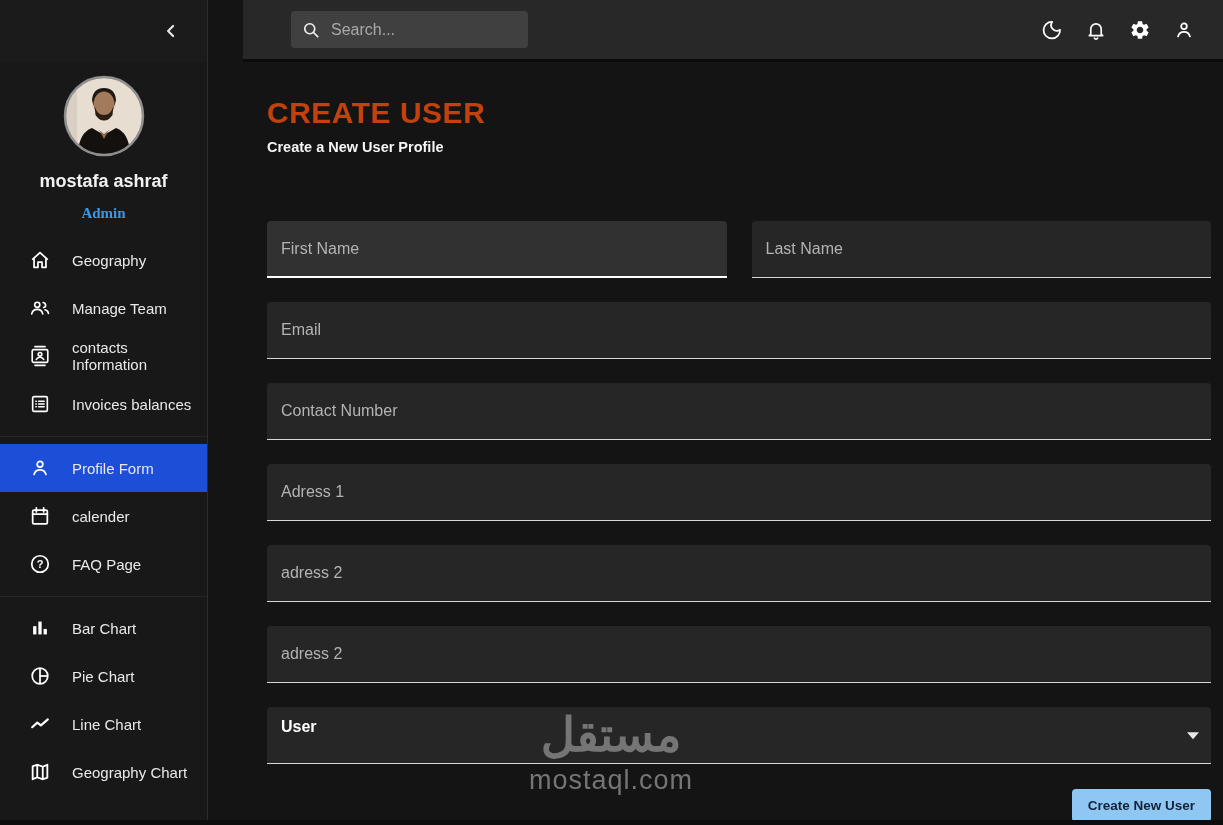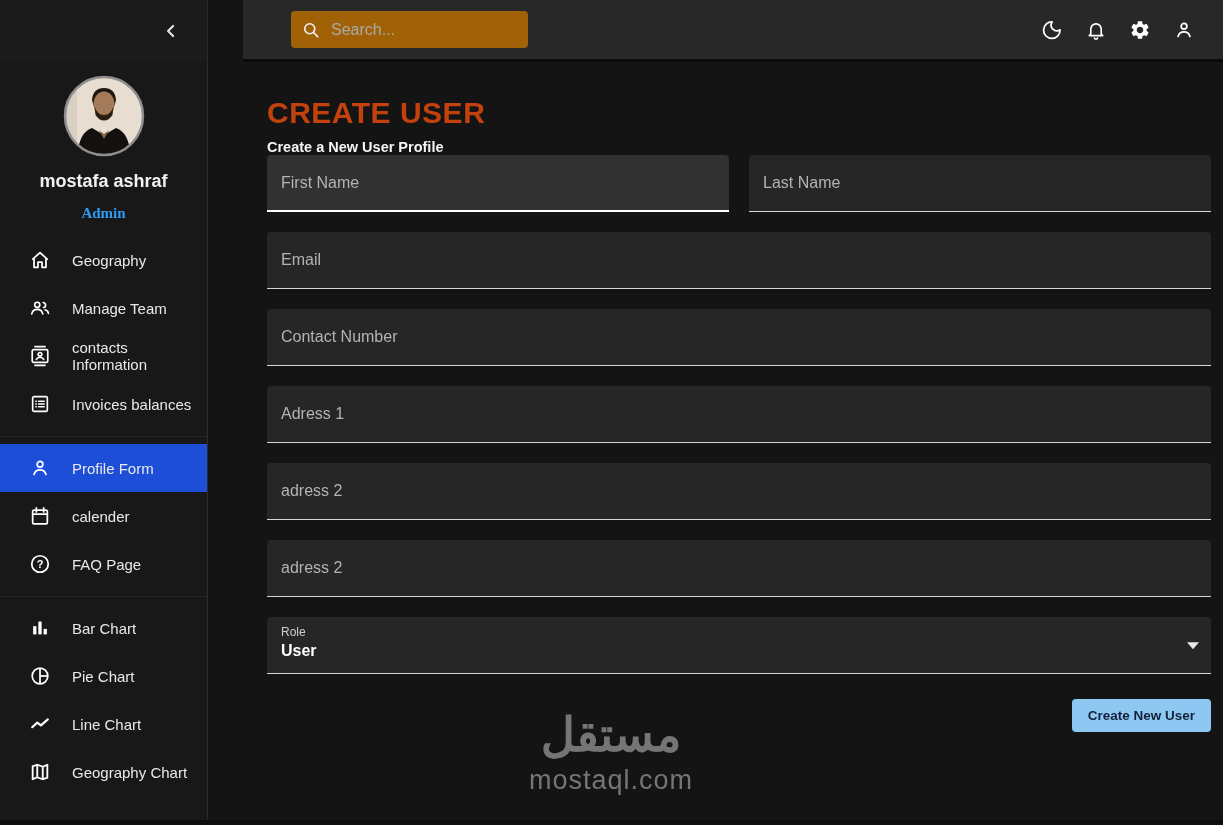--- a/index.html
+++ b/index.html
@@ -27,36 +27,36 @@
                         display:flex; align-items:center; justify-content:center; }
   .menu-item.active { background:#1d4ed8; }
   .menu-divider { height:16px; position:relative; }
   .menu-divider::after { content:""; position:absolute; left:0; right:0; top:50%;
                          border-top:1px solid #262626; }
   svg { display:block; }
 
   
   .topbar { position:absolute; left:243px; top:0; right:0; height:62px; background:#282828;
             border-bottom:3px solid #0b0b0b; display:flex; align-items:center; }
-  .search-box { margin-left:48px; width:237px; height:37px; background:#a16207;
+  .search-box { margin-left:48px; width:237px; height:37px; background:#404040;
                 border-radius:4px; display:flex; align-items:center; padding:0 10px; }
   .search-box input { flex:1; background:transparent; border:none; outline:none;
                       color:#e8e8e8; font-size:16px; margin-left:10px; }
   .search-box input::placeholder { color:#a9a9a9; }
   .topbar-right { margin-left:auto; padding-right:17px; display:flex; }
   .topbar-right .icon-btn { width:44px; height:44px; }
 
   
   .main { position:absolute; left:243px; top:65px; right:0; bottom:0; background:#141414;
           padding:31px 12px 0 24px; }
   .page-title { color:#c2410c; font-size:30px; font-weight:800; letter-spacing:.5px; }
   .page-subtitle { margin-top:9px; color:#f5f5f5; font-size:14.5px; font-weight:bold; }
 
-  .form-grid { display:grid; grid-template-columns:1fr 1fr;
-               column-gap:25px; row-gap:24px;gap:20px; }
+  .form-grid { margin-top:66px; display:grid; grid-template-columns:1fr 1fr;
+               column-gap:25px; row-gap:24px; }
   .field { grid-column:span 2; position:relative; height:57px; }
   .field.half { grid-column:span 1; }
   .field input { width:100%; height:57px; background:#262626; border:none; outline:none;
                  border-bottom:1px solid #d6d6d6; border-radius:4px 4px 0 0;
                  padding:0 14px; color:#fff; font-size:16px; }
   .field input::placeholder { color:#b3b3b3; opacity:1; }
   .field.focused input { background:#313131; border-bottom:2px solid #ffffff; }
 
   .select-field { grid-column:span 2; position:relative; height:57px; background:#262626;
                   border-bottom:1px solid #d6d6d6; border-radius:4px 4px 0 0;
@@ -306,21 +306,20 @@
         <input type="text" placeholder="Adress 1" style="">
       </div>
       <div class="field">
         <input type="text" placeholder="adress 2" style="">
       </div>
       <div class="field">
         <input type="text" placeholder="adress 2" style="">
       </div>
 
       <div class="select-field">
-        <div class="select-label">Role</div>
         <div class="select-value">User</div>
         <span class="select-caret"></span>
       </div>
     </form>
 
     <div class="form-actions">
       <button class="submit-btn">Create New User</button>
     </div>
   </main>
 

